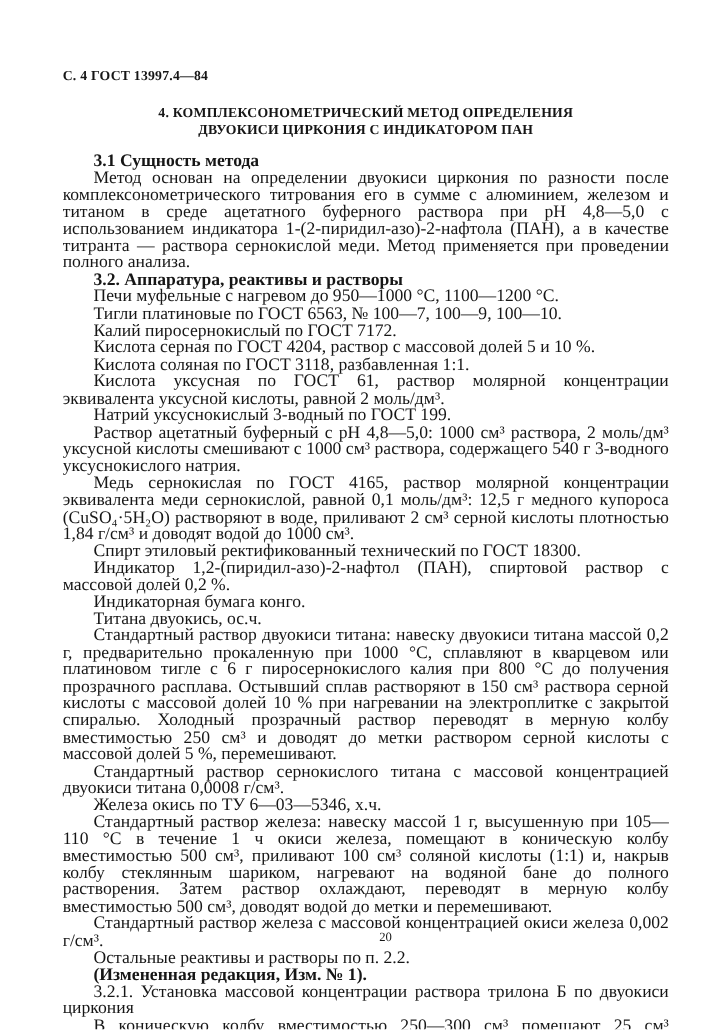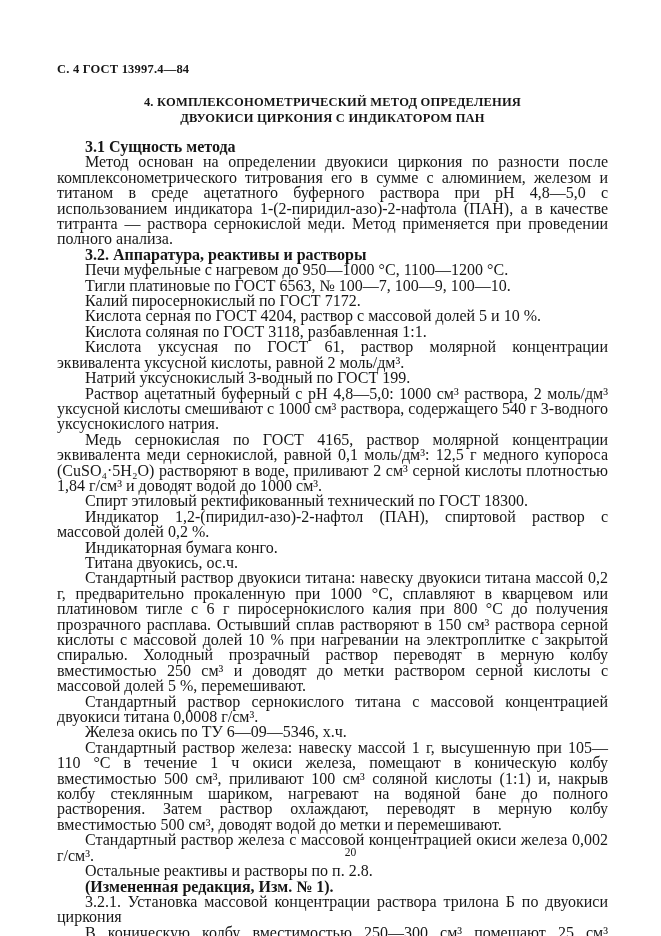--- a/index.html
+++ b/index.html
@@ -85,24 +85,24 @@
     <p class="para">Кислота уксусная по ГОСТ 61, раствор молярной концентрации эквивалента уксусной кислоты, равной 2 моль/дм³.</p>
     <p class="para">Натрий уксуснокислый 3-водный по ГОСТ 199.</p>
     <p class="para">Раствор ацетатный буферный с рН 4,8—5,0:  1000 см³ раствора, 2 моль/дм³ уксусной кислоты смешивают с 1000 см³ раствора, содержащего 540 г 3-водного уксуснокислого натрия.</p>
     <p class="para">Медь сернокислая по ГОСТ 4165, раствор молярной концентрации эквивалента меди сернокислой, равной 0,1 моль/дм³: 12,5 г медного купороса (CuSO₄·5H₂O) растворяют в воде, приливают 2 см³ серной кислоты плотностью 1,84 г/см³ и доводят водой до 1000 см³.</p>
     <p class="para">Спирт этиловый ректификованный технический по ГОСТ 18300.</p>
     <p class="para">Индикатор 1,2-(пиридил-азо)-2-нафтол (ПАН), спиртовой раствор с массовой долей 0,2 %.</p>
     <p class="para">Индикаторная бумага конго.</p>
     <p class="para">Титана двуокись, ос.ч.</p>
     <p class="para">Стандартный раствор двуокиси титана: навеску двуокиси титана массой 0,2 г, предварительно прокаленную при 1000 °С, сплавляют в кварцевом или платиновом тигле с 6 г пиросернокислого калия при 800 °С до получения прозрачного расплава. Остывший сплав растворяют в 150 см³ раствора серной кислоты с массовой долей 10 % при нагревании на электроплитке с закрытой спиралью. Холодный прозрачный раствор переводят в мерную колбу вместимостью 250 см³ и доводят до метки раствором серной кислоты с массовой долей 5 %, перемешивают.</p>
     <p class="para">Стандартный раствор сернокислого титана с массовой концентрацией двуокиси титана 0,0008 г/см³.</p>
-    <p class="para">Железа окись по ТУ 6—09—5346, х.ч.</p>
+    <p class="para">Железа окись по ТУ 6—03—5346, х.ч.</p>
     <p class="para">Стандартный раствор железа: навеску массой 1 г, высушенную при 105—110 °С в течение 1 ч окиси железа, помещают в коническую колбу вместимостью 500 см³, приливают 100 см³ соляной кислоты (1:1) и, накрыв колбу стеклянным шариком, нагревают на водяной бане до полного растворения. Затем раствор охлаждают, переводят в мерную колбу вместимостью 500 см³, доводят водой до метки и перемешивают.</p>
     <p class="para">Стандартный раствор железа с массовой концентрацией окиси железа 0,002 г/см³.</p>
-    <p class="para">Остальные реактивы и растворы по п. 2.8.</p>
+    <p class="para">Остальные реактивы и растворы по п. 2.2.</p>
     <p class="para bold">(Измененная редакция, Изм. № 1).</p>
     <p class="para">3.2.1.  Установка массовой концентрации раствора трилона Б по двуокиси циркония</p>
     <p class="para">В коническую колбу вместимостью 250—300 см³ помещают 25 см³ стандартного раствора циркония, приливают 70—80 см³ раствора соляной кислоты 1 моль/дм³ и 20 см³ раствора трилона Б 0,05 моль/дм³. Содержимое колбы нагревают и умеренно кипятят 3—5 мин, после чего нейтрализуют раствором аммиака по индикаторной бумаге конго до слабо-розового цвета, приливают 20—25 см³ буферного раствора с рН 4,8—5,0, 5—6 капель раствора индикатора ПАН и оттитровывают избыток раствора трилона Б раствором сернокислой меди до перехода окраски раствора из желто-зеленой в сине-фиолетовую. Проводят три параллельных титрования.</p>
     <p class="para">Массовую концентрацию раствора трилона Б (С₁), выраженную в г/см³ двуокиси циркония, вычисляют по формуле</p>
 
   </div>
 
   <div class="page-number">20</div>
 </div>
 

